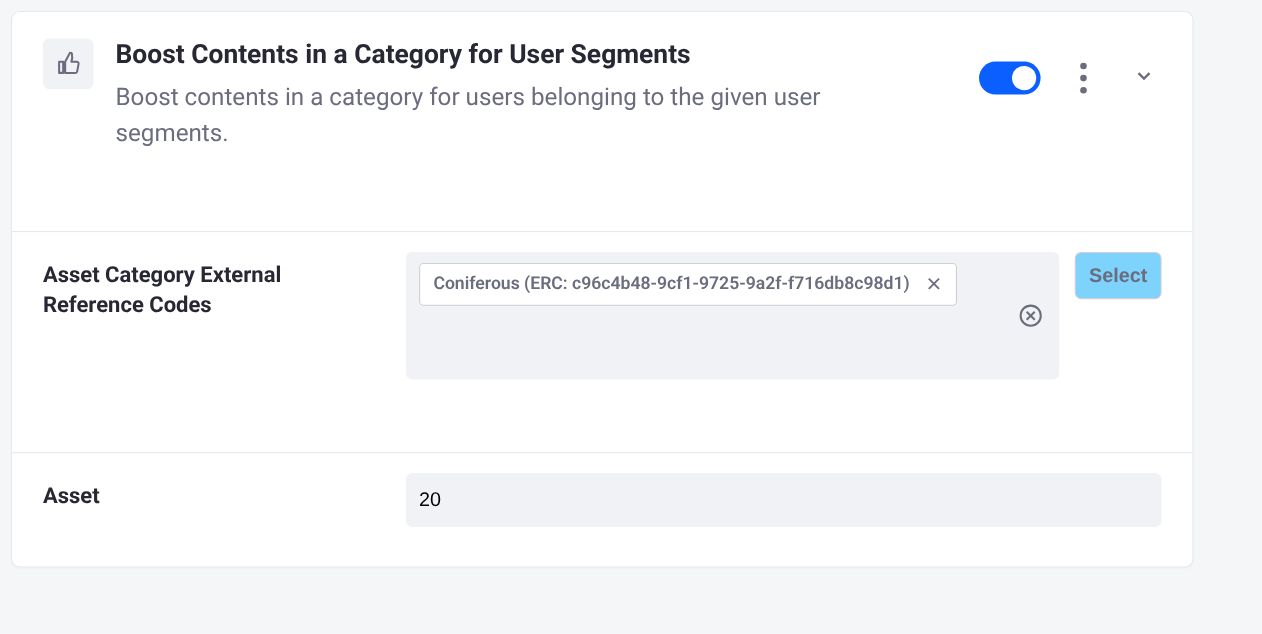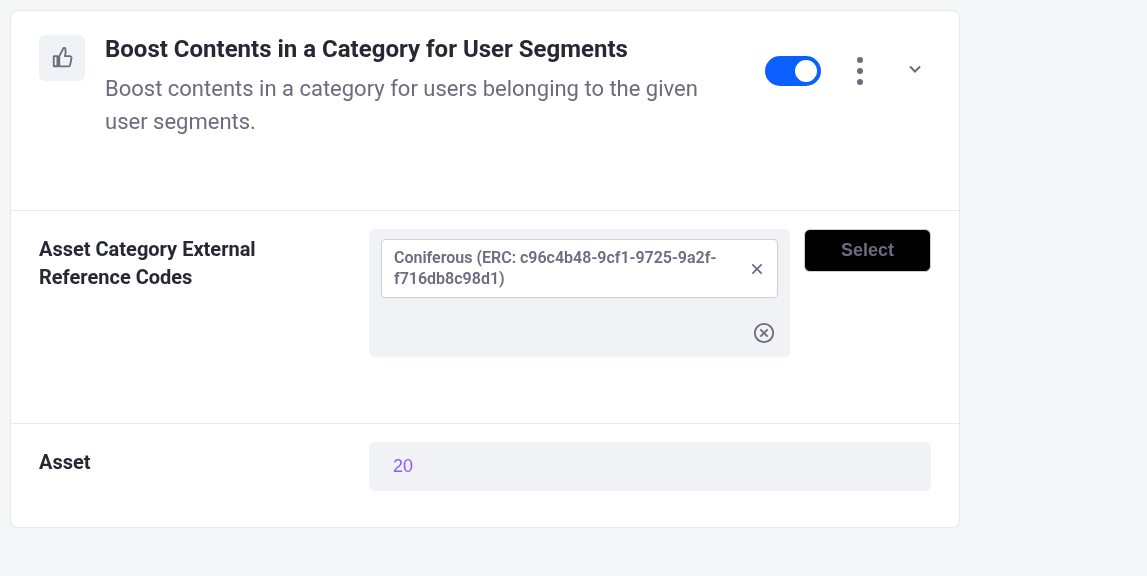--- a/index.html
+++ b/index.html
@@ -4,21 +4,21 @@
 <style>
   * { box-sizing: border-box; }
   body {
     margin: 0;
     background: #f5f6f8;
     font-family: -apple-system, BlinkMacSystemFont, "Segoe UI", Roboto, "Helvetica Neue", Arial, sans-serif;
     color: #2b2f3a;
     padding: 10px;
   }
   .card {
-    width: 950px;
+    width: 1075px;
     background: #fff;
     border: 1px solid #e7e8ec;
     border-radius: 8px;
     box-shadow: 0 1px 2px rgba(0,0,0,0.02);
     overflow: hidden;
   }
   .header {
     display: flex;
     align-items: flex-start;
     gap: 20px;
@@ -154,37 +154,37 @@
     cursor: pointer;
     display: flex;
     align-items: center;
     justify-content: center;
     width: 28px;
     height: 28px;
     align-self: center;
   }
   .clear-circle svg { width: 22px; height: 22px; stroke: #6b6c7e; stroke-width: 2; fill: none; }
   .select-btn {
-    background: #000000;
+    background: #7dd3fc;
     border: 1px solid #ced0d6;
     border-radius: 6px;
-    padding: 10px 36px;
+    padding: 10px 12px;
     font-size: 18px;
     font-weight: 600;
     color: #6b6c7e;
     cursor: pointer;
   }
   .text-input {
     flex: 1;
     background: #f1f2f5;
     border: none;
     border-radius: 6px;
-    padding: 14px 24px;
+    padding: 14px 12px;
     font-size: 18px;
-    color: #8b5cf6;
+    color: #000000;
     outline: none;
   }
   .row.last { border-bottom: none; padding-bottom: 36px; }
 </style>
 </head>
 <body>
 
 <div class="card">
 
   <div class="header">

